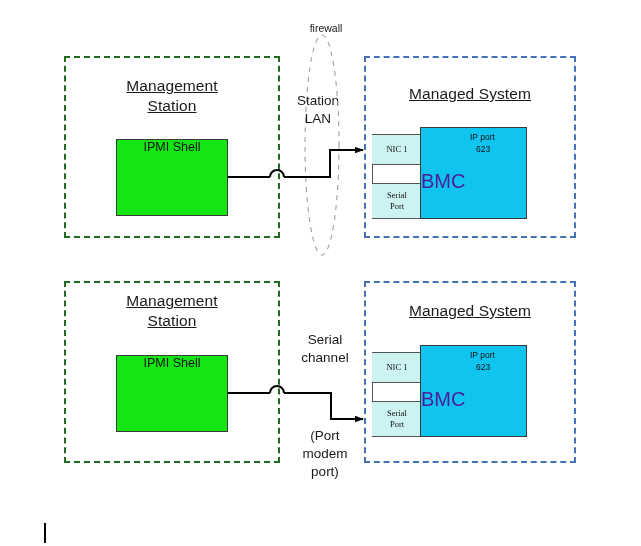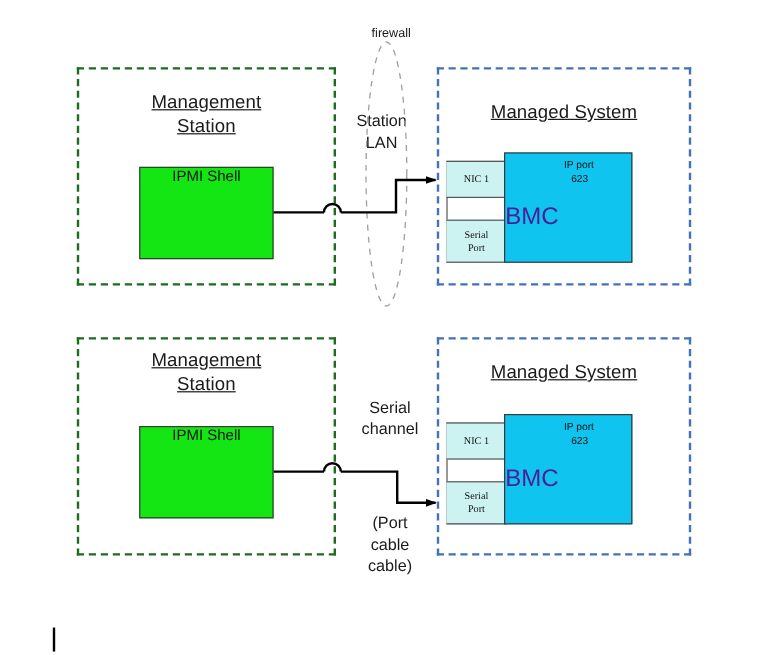--- a/index.html
+++ b/index.html
@@ -187,22 +187,22 @@
     <span>IPMI Shell</span>
   </div>
 
   <div class="free-text t-link" style="left:280px; top:331px; width:90px;">
     <div>Serial</div>
     <div>channel</div>
   </div>
 
   <div class="free-text t-link" style="left:280px; top:427px; width:90px;">
     <div>(Port</div>
-    <div>cable</div>
-    <div>cable)</div>
+    <div>modem</div>
+    <div>port)</div>
   </div>
 
   <div class="zone zone-managed" style="left:364px; top:281px; width:212px; height:182px;">
   </div>
   <div class="zone-title" style="left:364px; top:301px; width:212px;">
     <span>Managed System</span>
   </div>
 
   <div class="port-col" style="left:372px; top:352px; width:50px; height:85px;">
     <div class="port-cell" style="top:-1px; height:31px;">

